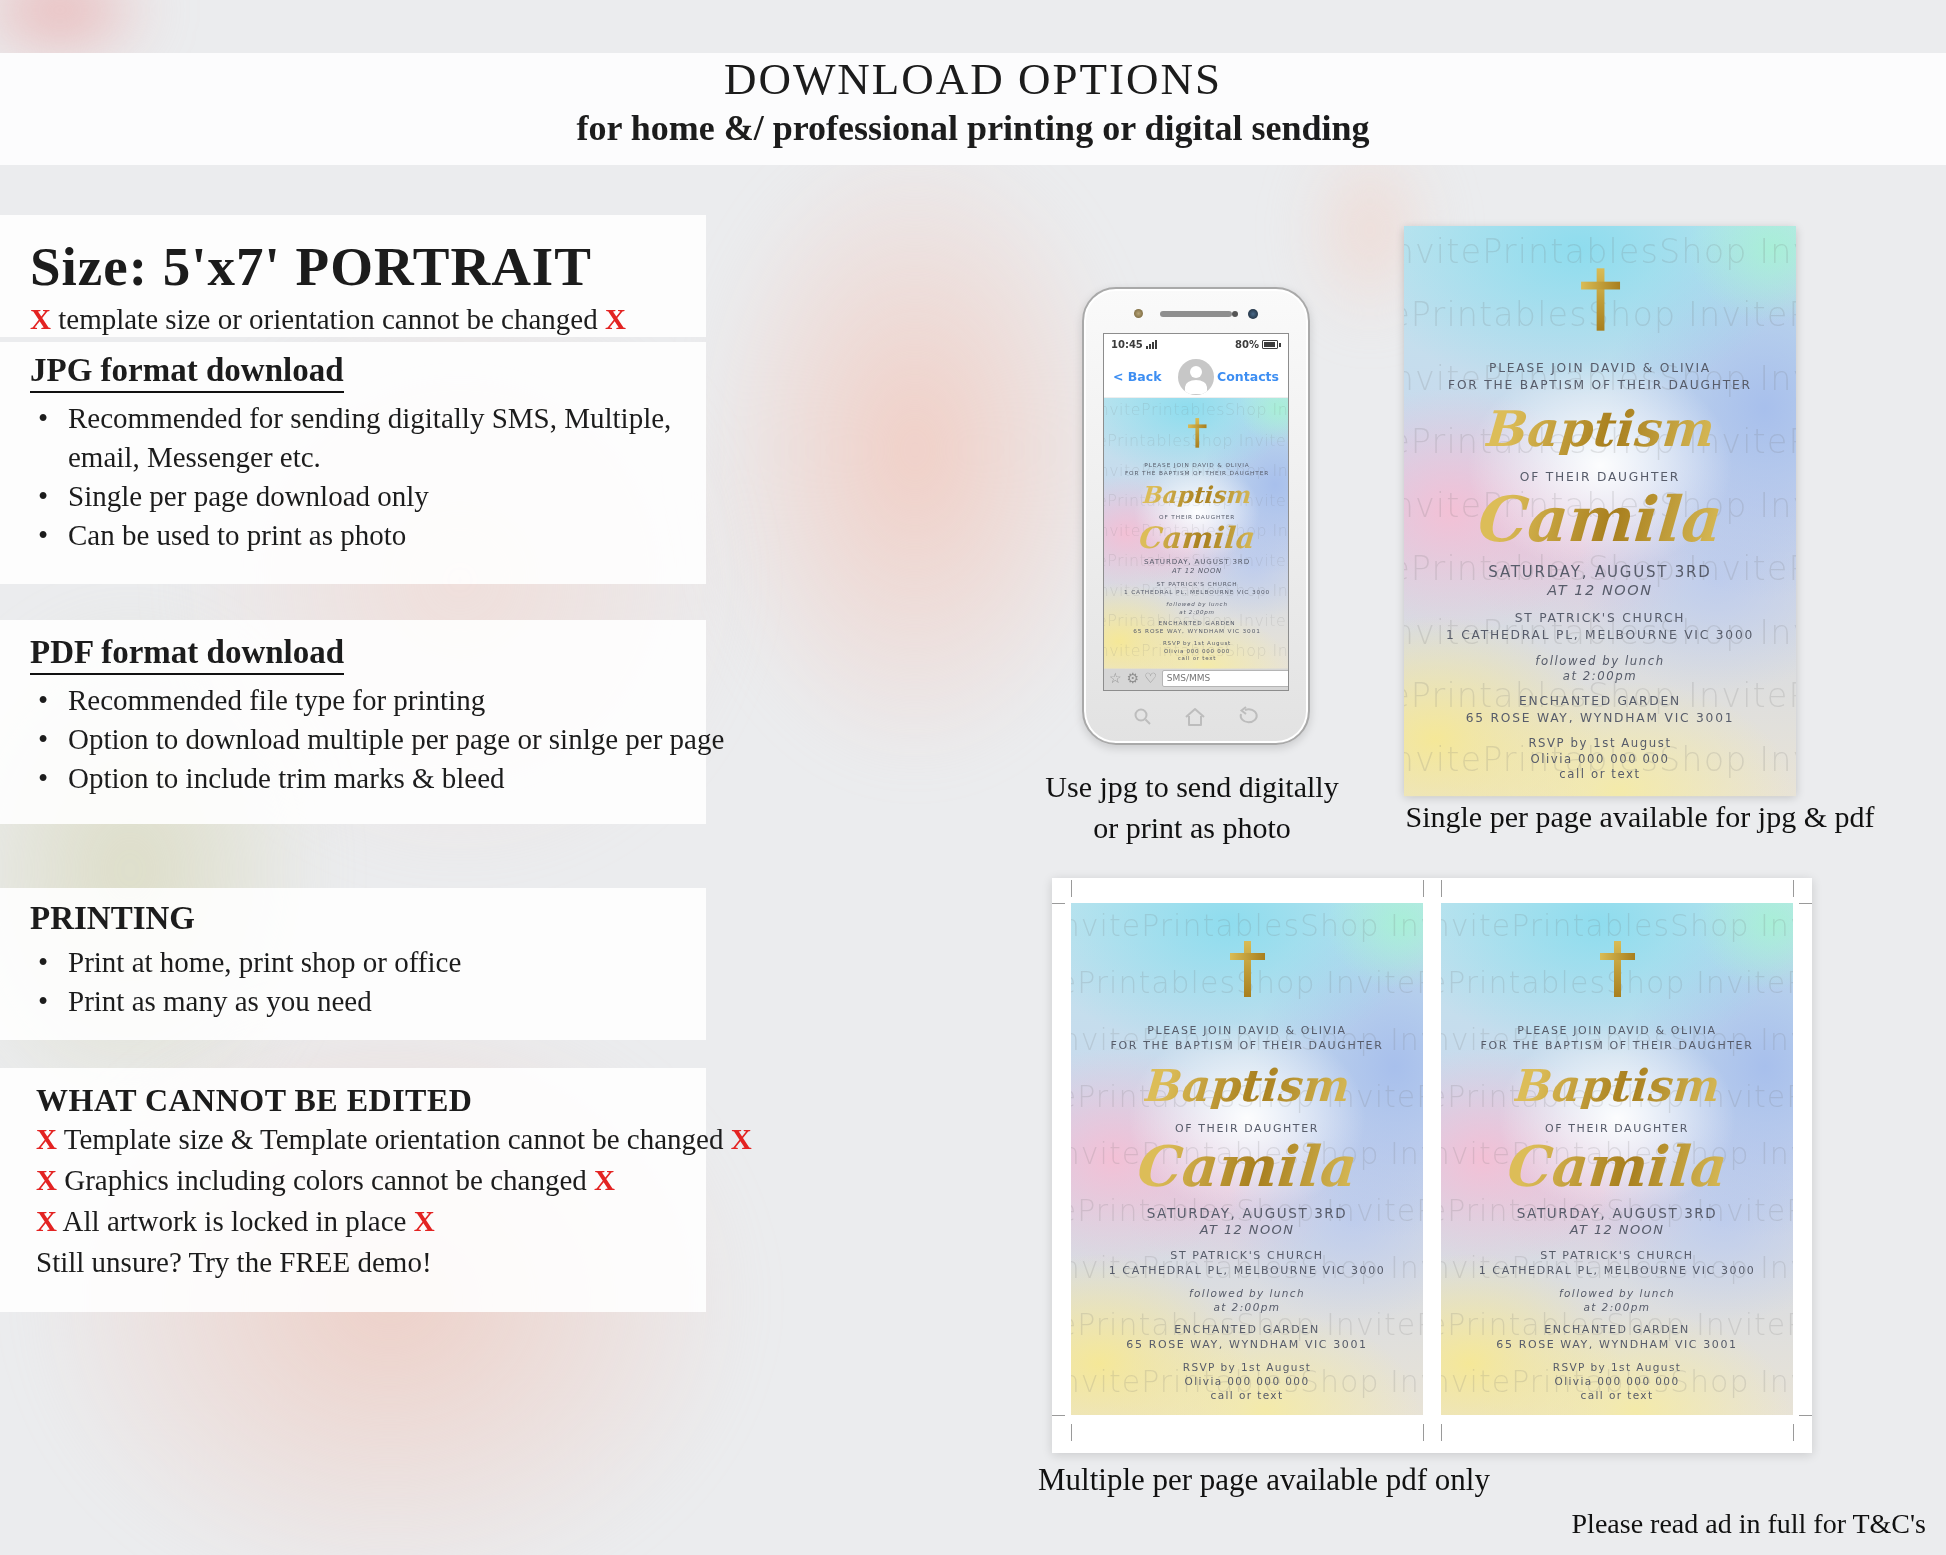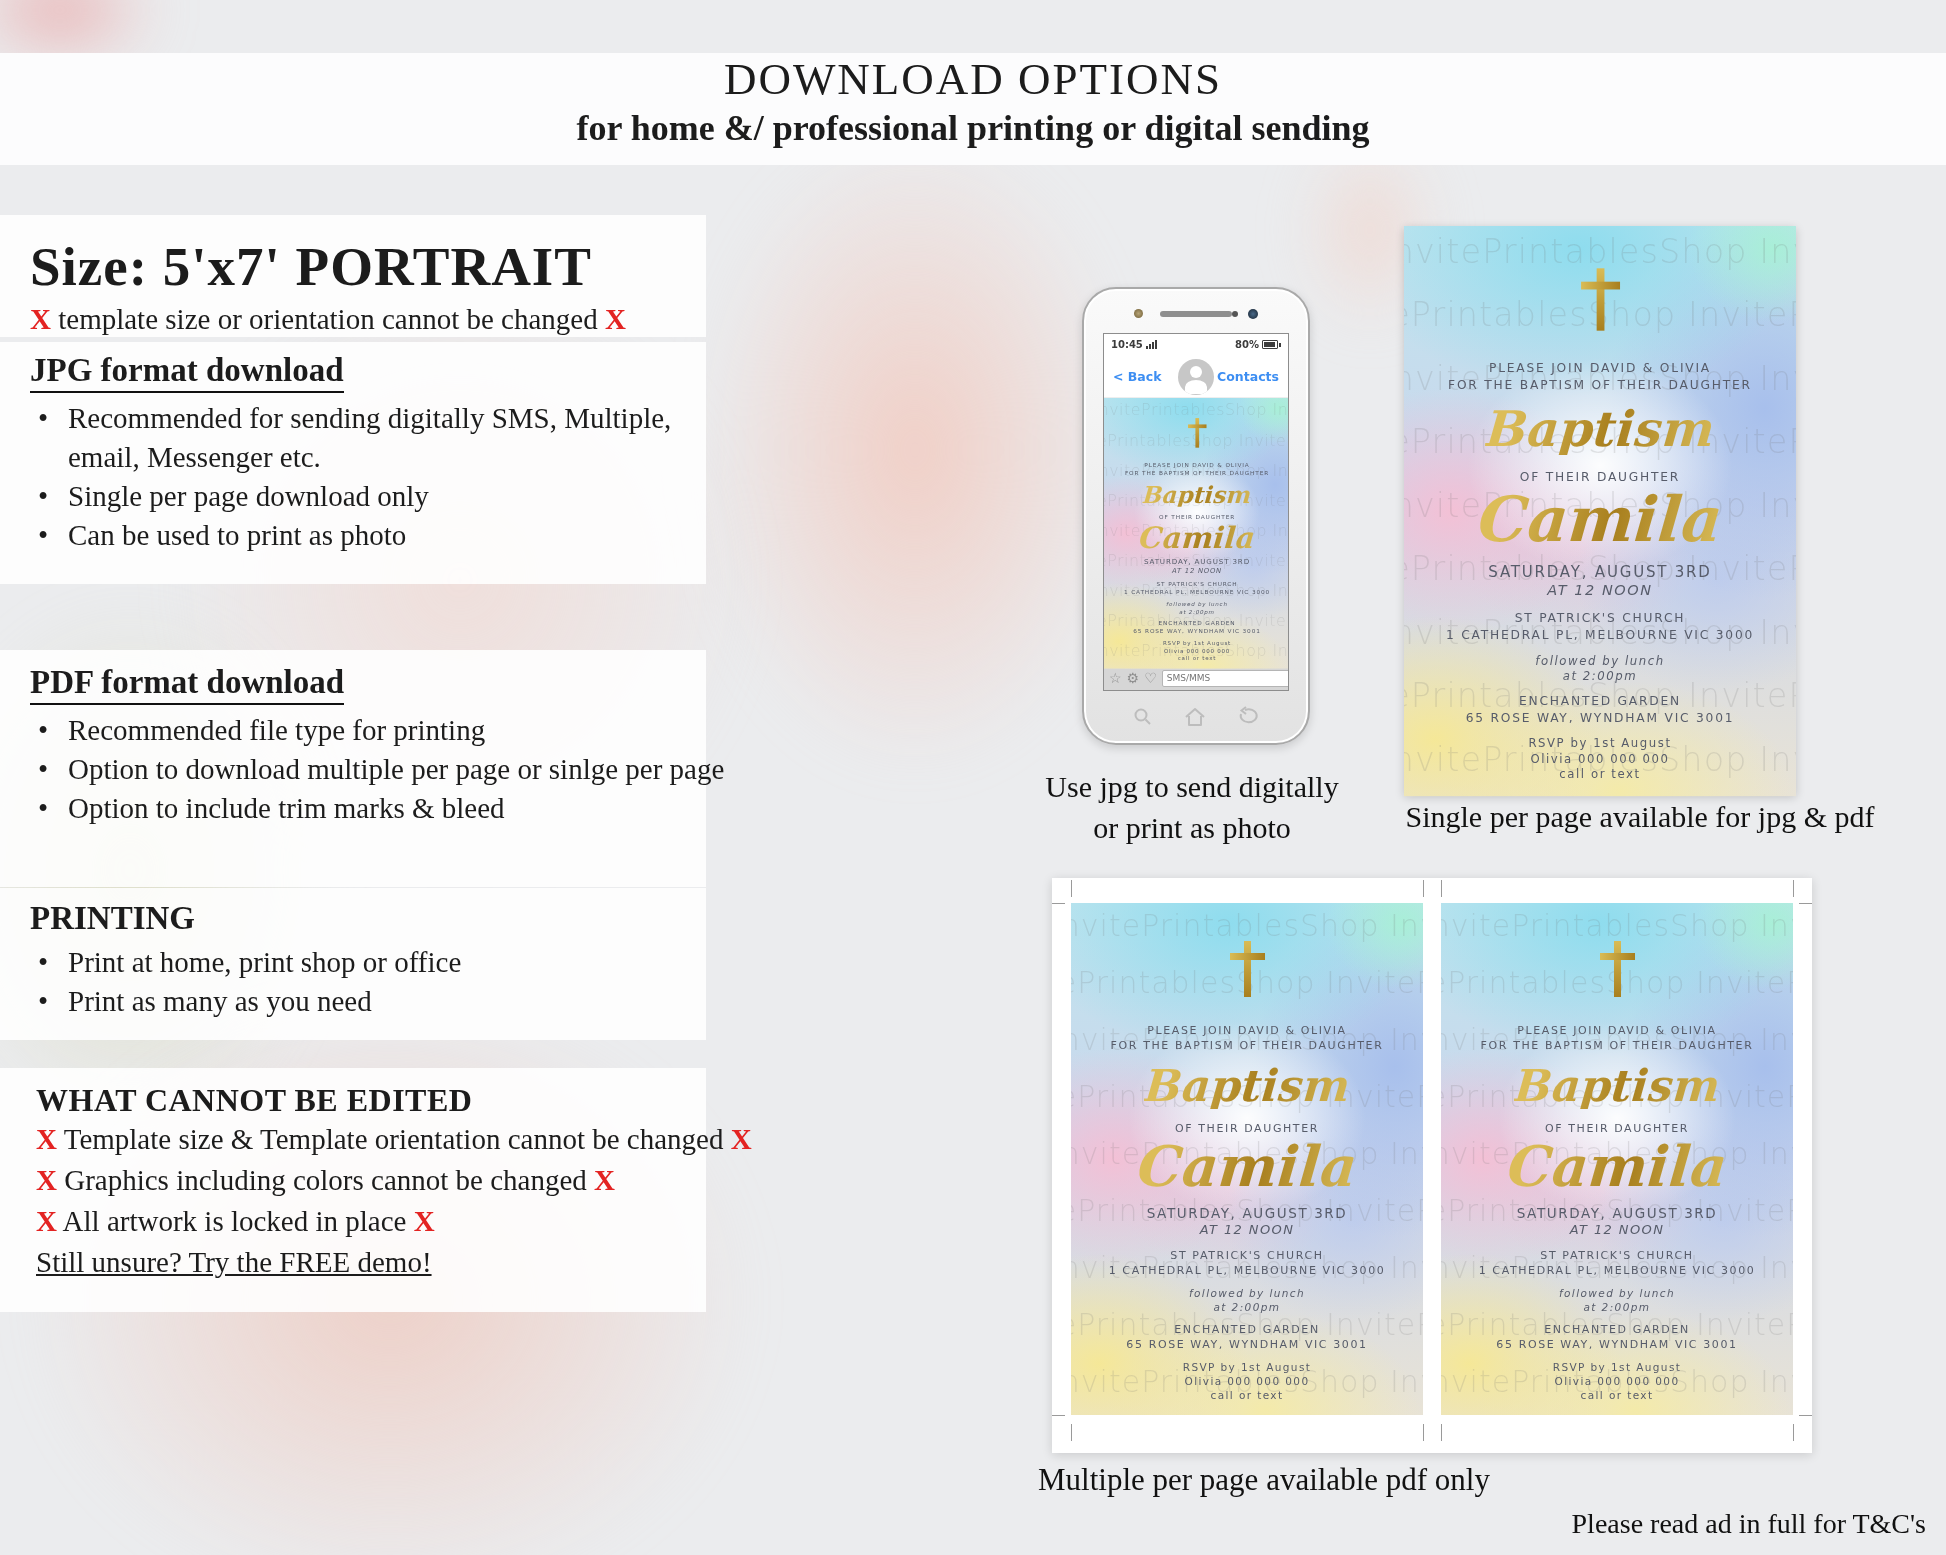--- a/index.html
+++ b/index.html
@@ -28,27 +28,27 @@
   .band-a h1 { font-size:55px; font-weight:bold; letter-spacing:1px; }
   .warning { font-size:29px; margin-top:5px; }
   .redx { color:#e32322; font-weight:bold; }
   .band h2 { font-size:33px; }
   .band h2.ul { display:inline-block; border-bottom:2px solid #111; padding-bottom:2px; }
   .band ul { list-style:none; margin-top:6px; }
   .band li { font-size:29px; line-height:39px; padding-left:38px; position:relative; }
   .band li::before { content:"\2022"; position:absolute; left:8px; }
   .band-b { top:342px; height:242px; padding:10px 12px 0 30px; }
   .band-b li { max-width:676px; }
-  .band-c { top:650px; height:237px; padding:14px 17px 0 30px; }
+  .band-c { top:620px; height:204px; padding:14px 17px 0 30px; }
   .band-c li { white-space:nowrap; }
   .band-d { top:888px; height:152px; padding:12px 0 0 30px; }
   .band-e { top:1068px; height:244px; padding:14px 0 0 36px; }
   .band-e h2 { font-size:32px; font-weight:600; letter-spacing:.5px; }
   .xline { font-size:29px; line-height:41px; white-space:nowrap; }
-  .note-line { font-size:29px; line-height:41px;text-decoration:underline; }
+  .note-line { font-size:29px; line-height:41px; }
 
   
   .invite-mount { position:relative; overflow:visible; z-index:2; }
   .invite-card { position:absolute; left:0; top:0; width:352px; height:512px;
       transform-origin:0 0; overflow:hidden;
       box-shadow:0 2px 8px rgba(0,0,0,.18);
       font-family:"DejaVu Sans", sans-serif; color:#575c6a; text-align:center;
       background:
         radial-gradient(ellipse 45% 25% at 50% 42%, rgba(255,255,255,.95), rgba(255,255,255,0) 75%),
         radial-gradient(ellipse 30% 18% at 94% 4%,  rgba(168,240,214,.95), rgba(168,240,214,0) 72%),

